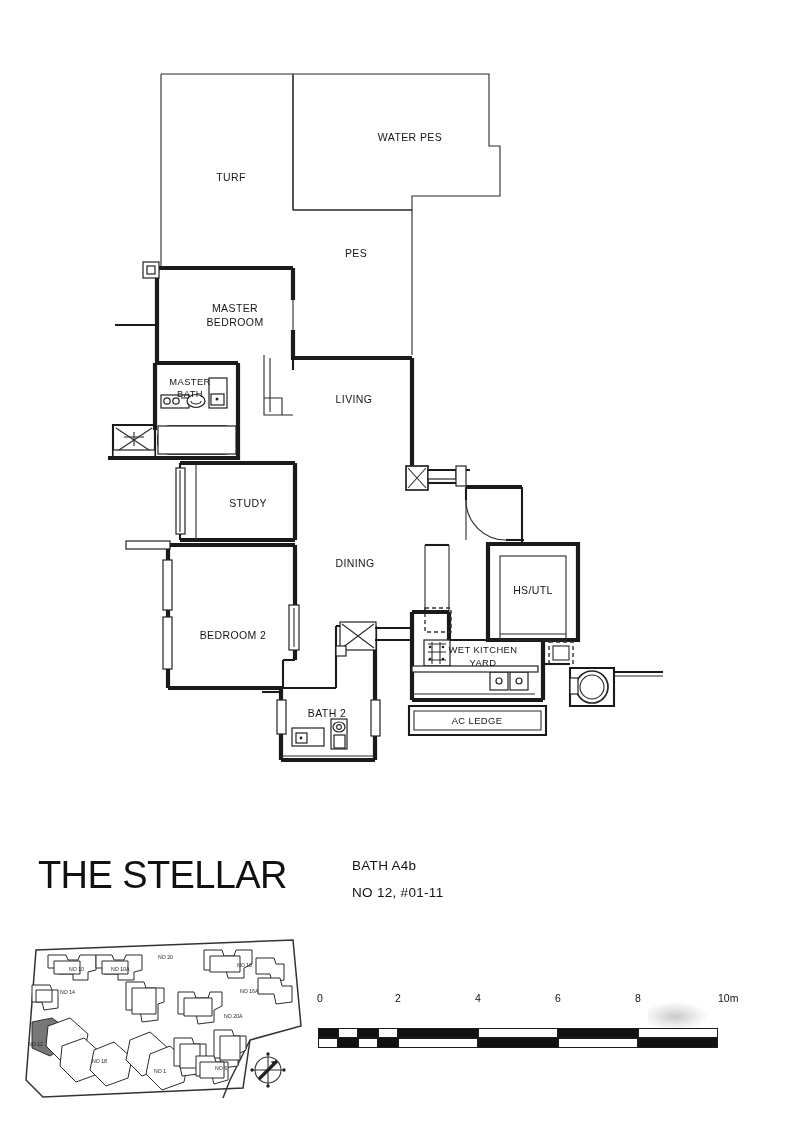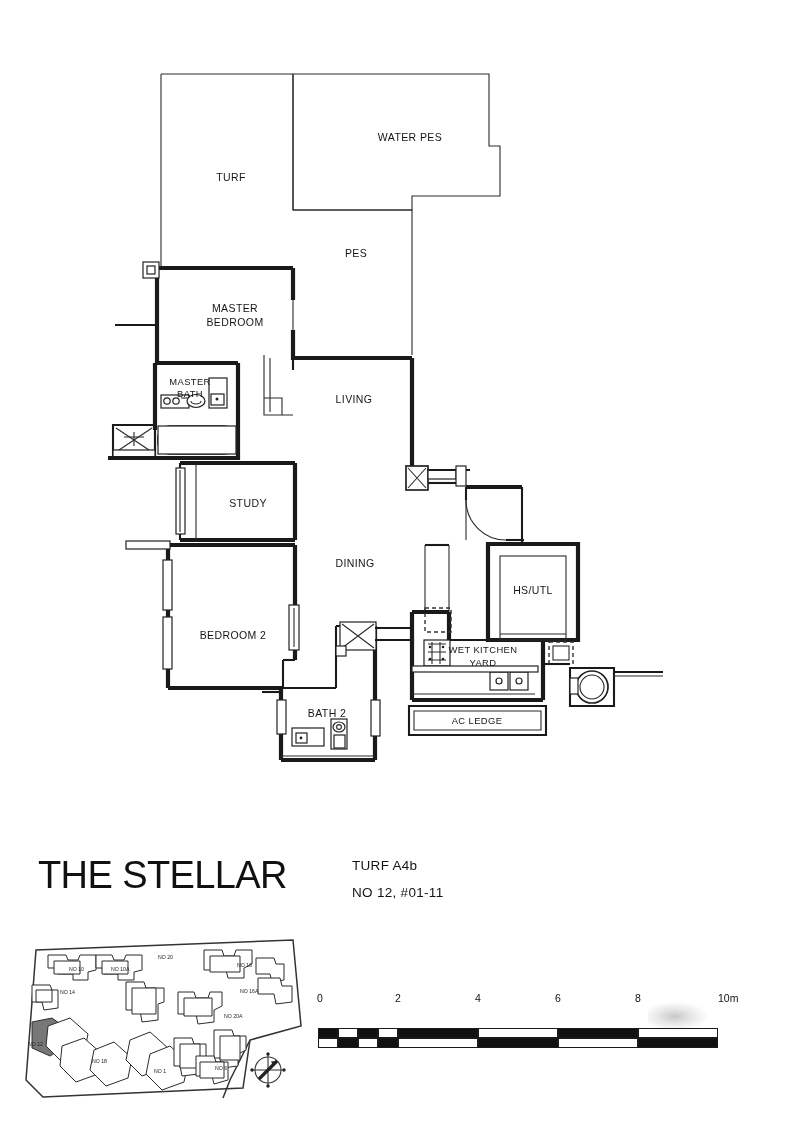--- a/index.html
+++ b/index.html
@@ -299,21 +299,21 @@
         <text class="rmlabel sm" x="483" y="666">YARD</text>
         <text class="rmlabel" x="327" y="717">BATH 2</text>
         <text class="rmlabel sm" x="477" y="724">AC LEDGE</text>
       </g>
 
     </svg>
   </div>
 
   <div id="titleblock">
     <div class="proj-name">THE STELLAR</div>
-    <div class="type-line">TURF A4b</div>
+    <div class="type-line">BATH A4b</div>
     <div class="unit-line">NO 12,   #01-11</div>
   </div>
 
   <div id="keyplan">
     <svg id="keyplansvg" viewBox="0 0 290 175" xmlns="http://www.w3.org/2000/svg">
 
       <path class="site-edge" d="M18,20 L275,10 L283,96 L232,110 L225,158 L25,167 L8,150 Z"></path>
       <path class="site-edge" d="M232,110 L212,150 L205,168"></path>
 
       <g>

